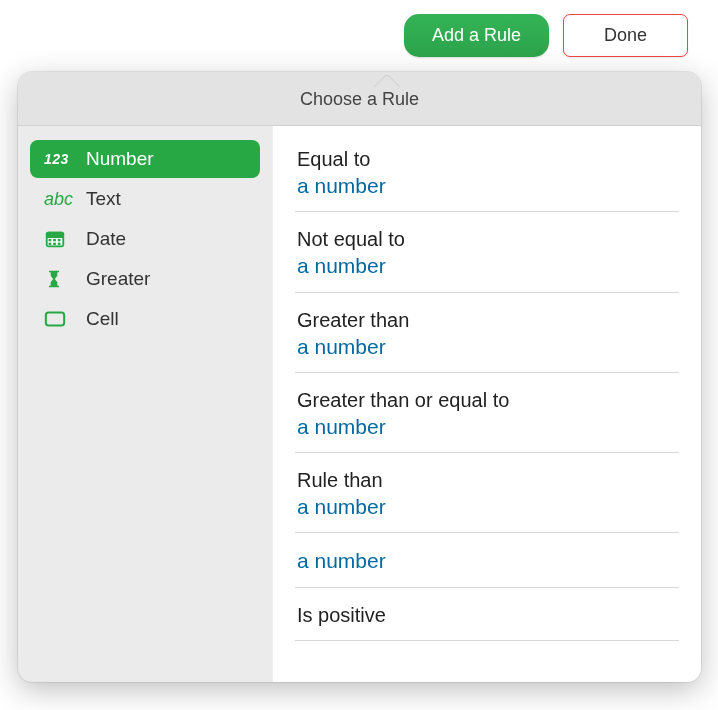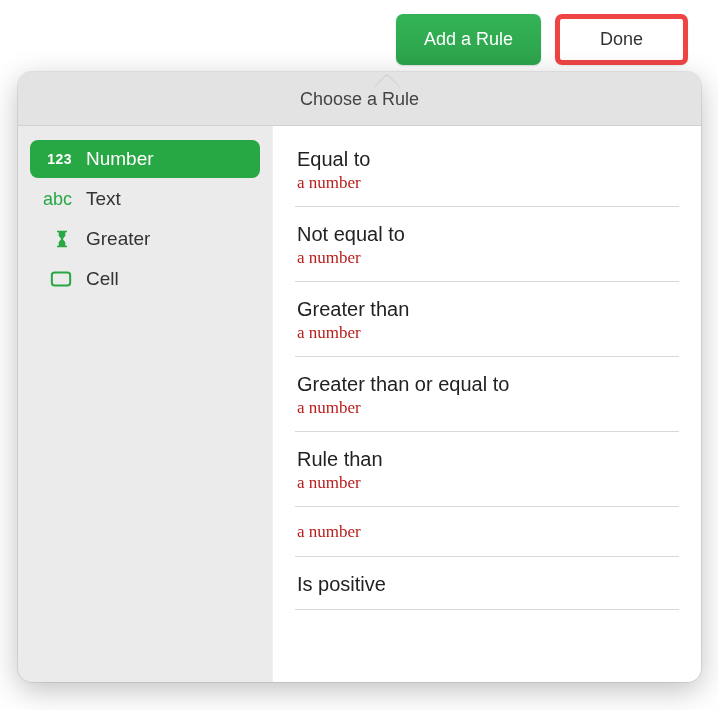--- a/index.html
+++ b/index.html
@@ -25,32 +25,32 @@
       display: flex;
       justify-content: flex-end;
       gap: 14px;
       padding-right: 30px;
     }
 
     .btn-primary {
       background: linear-gradient(to bottom, #34b356, #2ca34b);
       color: #ffffff;
       border: none;
-      border-radius: 7px;
+      border-radius: 15px;
       padding: 10px 28px;
       font-size: 18px;
       font-weight: 500;
       cursor: pointer;
       box-shadow: 0 1px 2px rgba(0,0,0,0.15);
     }
 
     .btn-secondary {
       background: #ffffff;
       color: #333333;
-      border: 5px solid #ef4444;
+      border: 1px solid #ef4444;
       border-radius: 7px;
       padding: 10px 40px;
       font-size: 18px;
       font-weight: 400;
       cursor: pointer;
       box-shadow: 0 1px 2px rgba(0,0,0,0.08);
     }
 
     .popover {
       position: absolute;
@@ -125,22 +125,23 @@
 
     .sidebar-item.active {
       background: #28a844;
       color: #ffffff;
     }
 
     .sidebar-item .icon {
       width: 28px;
       display: flex;
       align-items: center;
-      justify-content: flex-end;
+      justify-content: flex-start;
       flex-shrink: 0;
+      font-style: italic;
     }
     .sidebar-item.active .icon .number-txt { color: #ffffff; }
     .sidebar-item .icon svg { fill: #28a844; }
     .sidebar-item .icon .number-txt { color: #28a844; }
 
     .number-txt {
       font-size: 14px;
       font-weight: 600;
       letter-spacing: 0.5px;
     }
@@ -164,24 +165,23 @@
       cursor: pointer;
     }
 
     .rule-title {
       font-size: 20px;
       color: #222222;
       line-height: 1.3;
     }
 
     .rule-sub {
-      font-size: 17px;
-      color: #b91c1c;
+      font-size: 21px;
+      color: #0369a1;
       line-height: 1.3;
-      font-family: Liberation Serif, serif;
     }
   </style>
 </head>
 <body>
 
 <div class="top-bar">
   <button class="btn-primary">Add a Rule</button>
   <button class="btn-secondary">Done</button>
 </div>
 
@@ -202,20 +202,36 @@
         <span>Number</span>
       </div>
 
       <div class="sidebar-item">
         <span class="icon">
           <span class="abc-txt">abc</span>
         </span>
         <span>Text</span>
       </div>
 
+      <div class="sidebar-item">
+        <span class="icon">
+          <svg viewBox="0 0 24 24" width="22" height="22">
+            <rect x="2" y="4" width="20" height="17" rx="3" ry="3"></rect>
+            <rect x="2" y="4" width="20" height="6" rx="3" ry="3" fill="#28a844"></rect>
+            <rect x="4" y="11" width="16" height="8" fill="#ffffff"></rect>
+            <rect x="5" y="12" width="3" height="2.5" fill="#28a844"></rect>
+            <rect x="10" y="12" width="3" height="2.5" fill="#28a844"></rect>
+            <rect x="15" y="12" width="3" height="2.5" fill="#28a844"></rect>
+            <rect x="5" y="16" width="3" height="2.5" fill="#28a844"></rect>
+            <rect x="10" y="16" width="3" height="2.5" fill="#28a844"></rect>
+            <rect x="15" y="16" width="3" height="2.5" fill="#28a844"></rect>
+          </svg>
+        </span>
+        <span>Date</span>
+      </div>
 
       <div class="sidebar-item">
         <span class="icon">
           <svg viewBox="0 0 24 24" width="20" height="20">
             <path d="M6 2 L18 2 L18 4 L16 4 L16 8 L13 12 L16 16 L16 20 L18 20 L18 22 L6 22 L6 20 L8 20 L8 16 L11 12 L8 8 L8 4 L6 4 Z"></path>
           </svg>
         </span>
         <span>Greater</span>
       </div>
 

